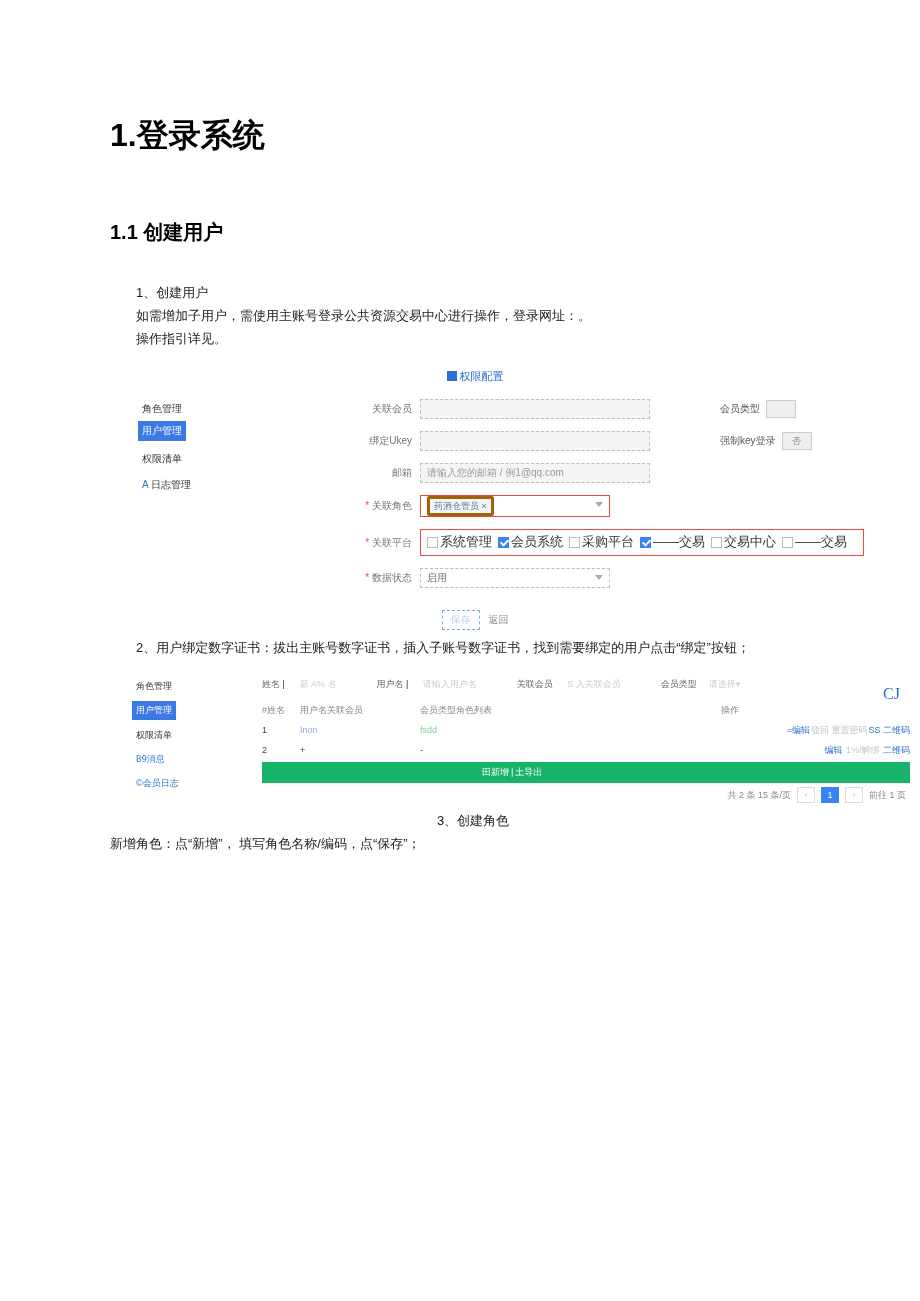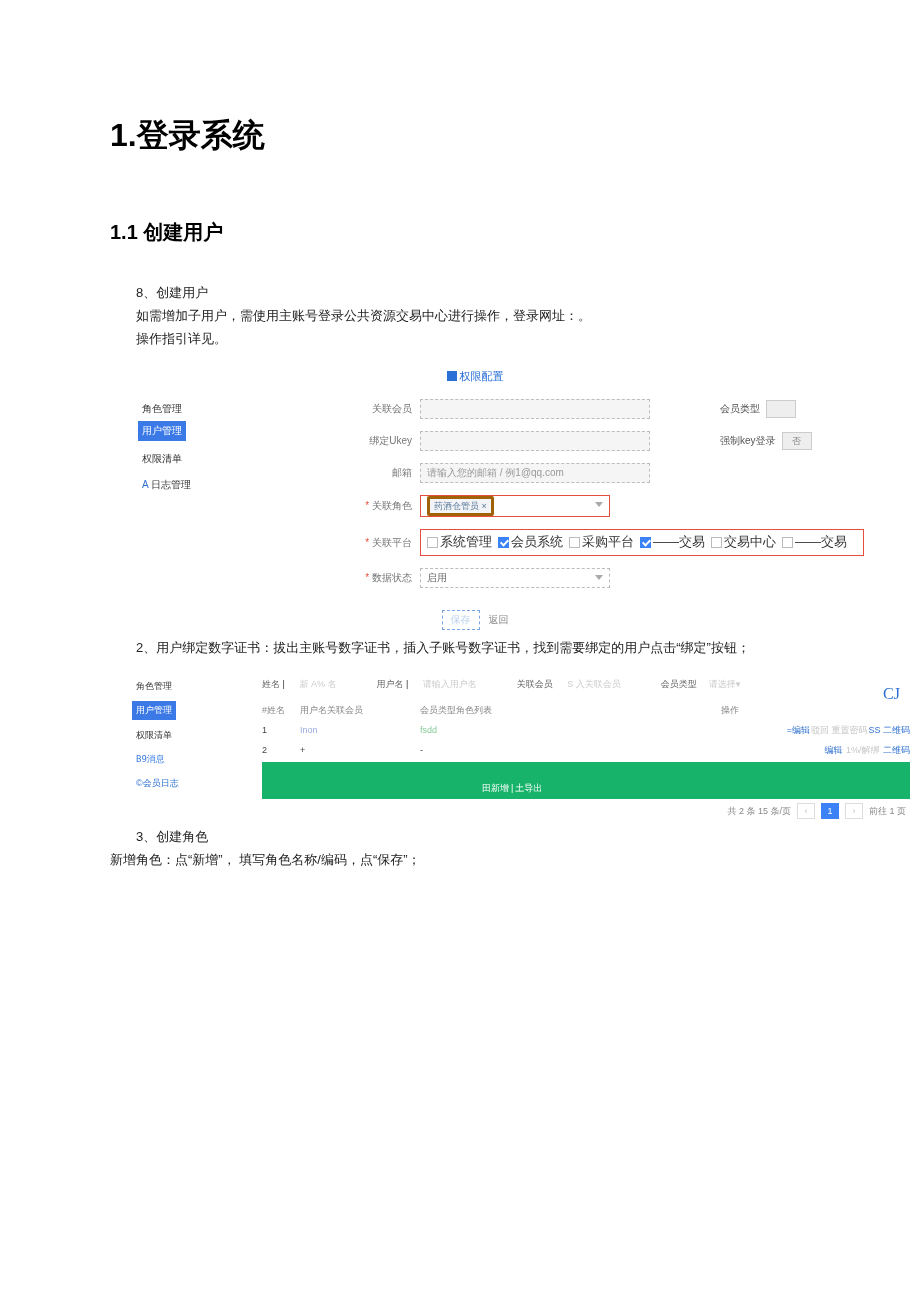--- a/index.html
+++ b/index.html
@@ -123,44 +123,44 @@
   .th2 { width: 120px; }
   .th3 { width: 130px; }
   .th4 { flex: 1; text-align: center; }
   .trow { display: flex; padding: 3px 0; font-size: 9px; color: #444; }
   .op { color: #3072d0; text-align: right; flex: 1; font-size: 9px; white-space: nowrap; }
   .op .gray { color: #c6c6c6; margin: 0 1px; }
   .greenbar {
     background: #17b36a; color: #fff; font-size: 9px; padding: 3px 0;
     margin-top: 2px;
   }
-  .greenbar-inner { display: flex; margin-top: 16px; }
+  .greenbar-inner { display: flex; }
   .greenbar-inner .spacer { width: 220px; }
   .greenbar-inner .actions { display: flex; gap: 2px; }
   .pager {
     display: flex; align-items: center; gap: 6px; font-size: 9px;
     color: #888; justify-content: flex-end; margin-top: 4px; padding-right: 4px;
   }
   .pager .pg {
     width: 18px; height: 16px; border: 1px solid #ddd; display: inline-flex;
     align-items: center; justify-content: center; color: #bbb;
   }
   .pager .pg.active { background: #3b82f6; color: #fff; border-color: #3b82f6; }
 
-  .after-shot2 { margin-top: 8px; }
+  .after-shot2 { margin-top: 8px; text-align: center; }
 </style>
 </head>
 <body>
 
 <div class="page">
 
   <h1 class="h1">1.登录系统</h1>
   <h2 class="h2">1.1 创建用户</h2>
 
-  <p class="body-text">8、创建用户</p>
+  <p class="body-text">1、创建用户</p>
   <p class="body-text">如需增加子用户，需使用主账号登录公共资源交易中心进行操作，登录网址：。</p>
   <p class="body-text">操作指引详见。</p>
 
   <div class="shot1">
     <div class="perm-title">权限配置</div>
     <div class="shot1-body">
       <div class="sidenav1">
         <div class="item">角色管理</div>
         <div class="item active">用户管理</div>
         <div class="item group">权限清单</div>

